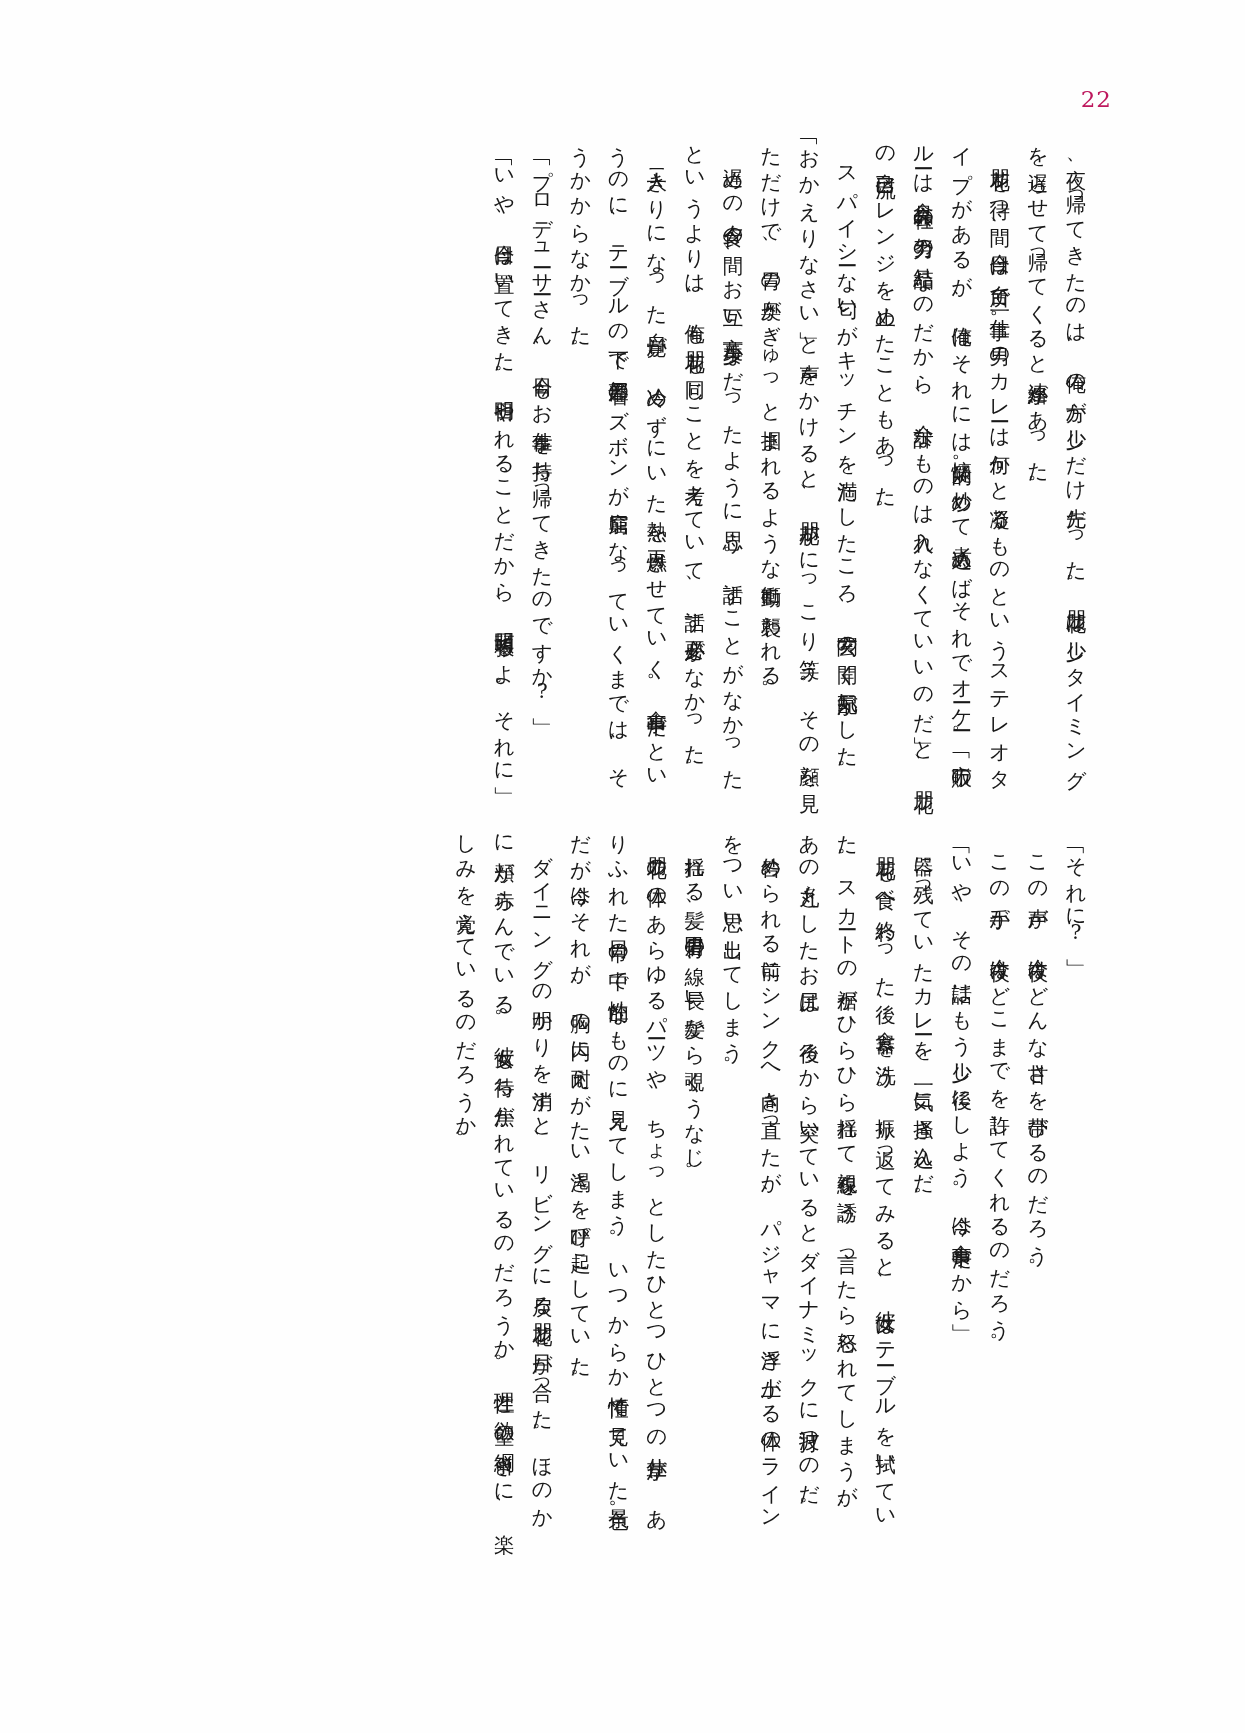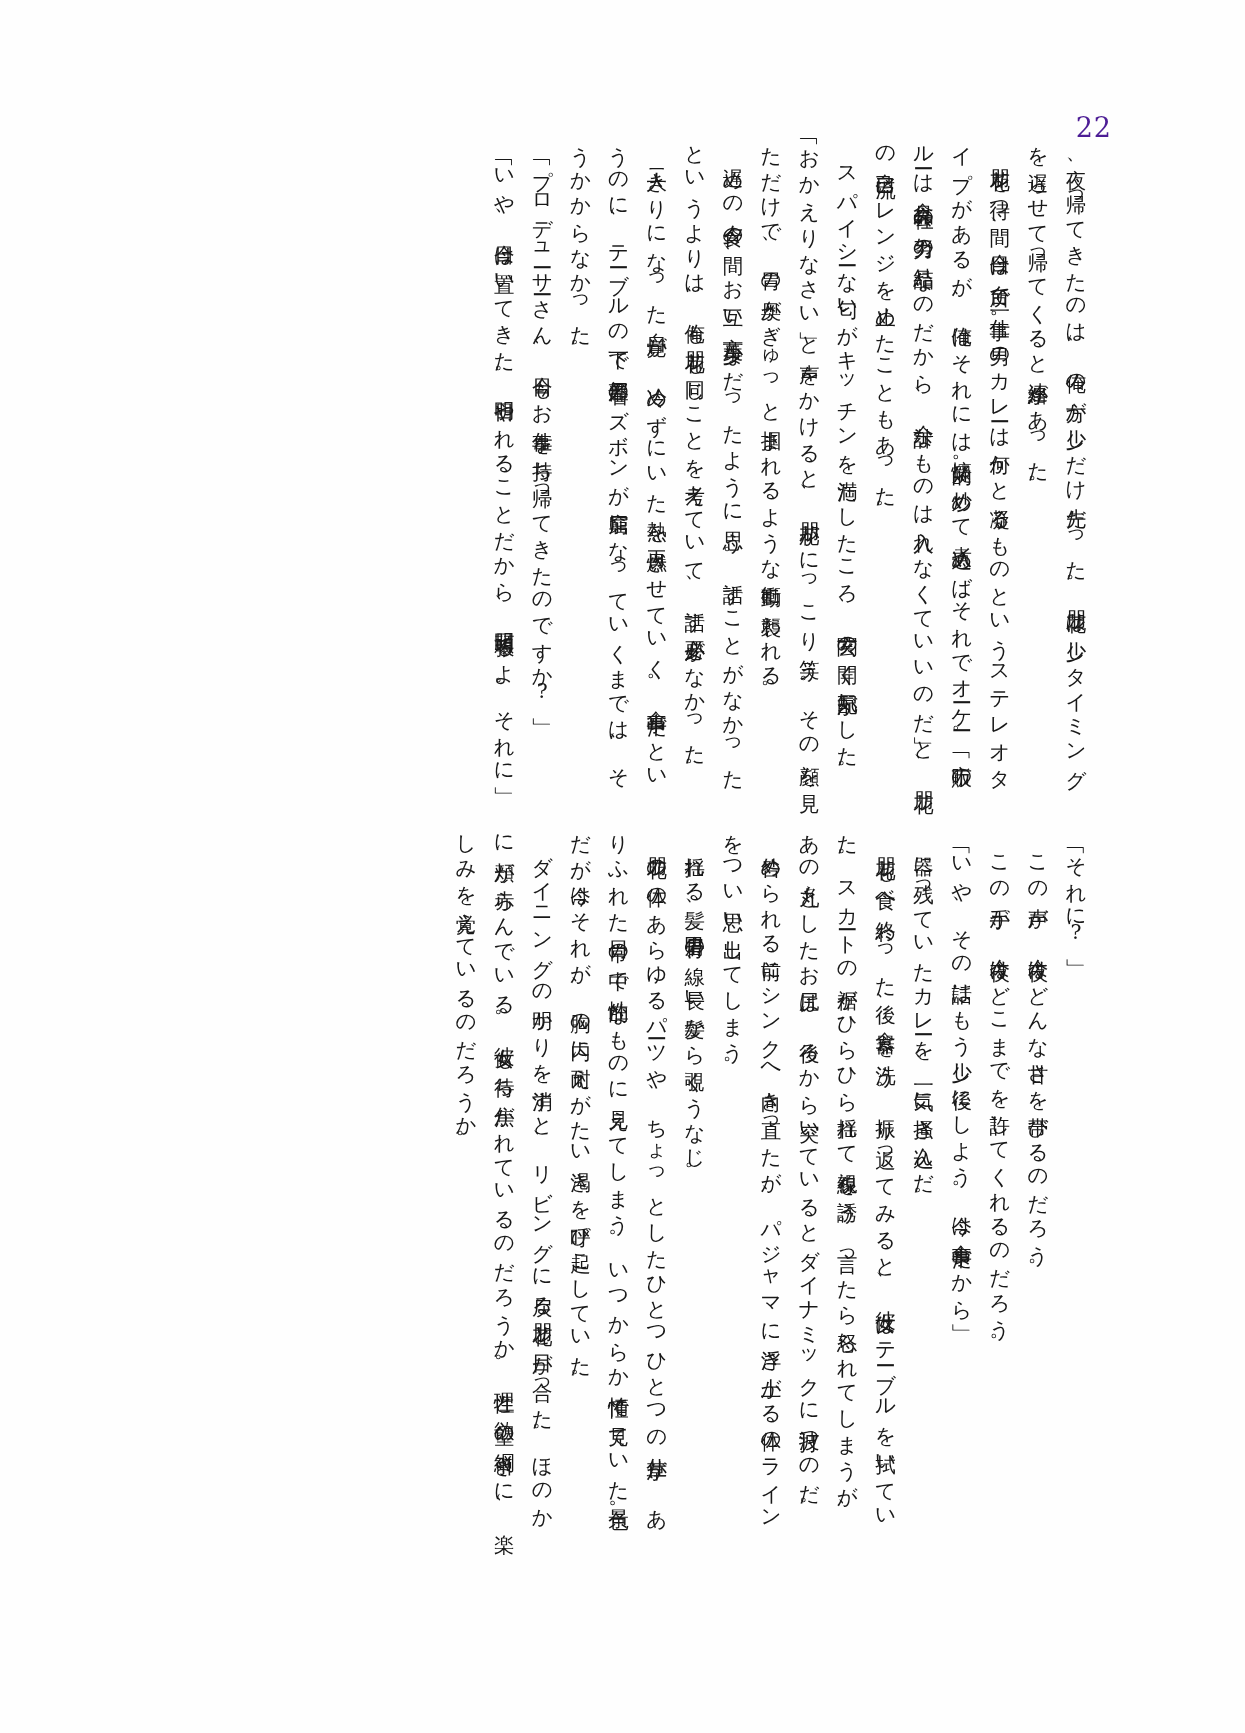--- a/index.html
+++ b/index.html
@@ -21,25 +21,24 @@
     inset: 0;
     background: #fefefe;
   }
 
   
   .folio {
     position: absolute;
     top: 88px;
     right: 133px;
     font-family: "DejaVu Serif", "Liberation Serif", serif;
-    font-size: 27px;
+    font-size: 23px;
     letter-spacing: 1px;
-    color: #4c1d95;
+    color: #be185d;
     line-height: 1;
-    margin-top: 26px;
   }
 
   
   .text-area {
     position: absolute;
     top: 132px;
     right: 150px;
     width: 845px;
     height: 1400px;
   }

